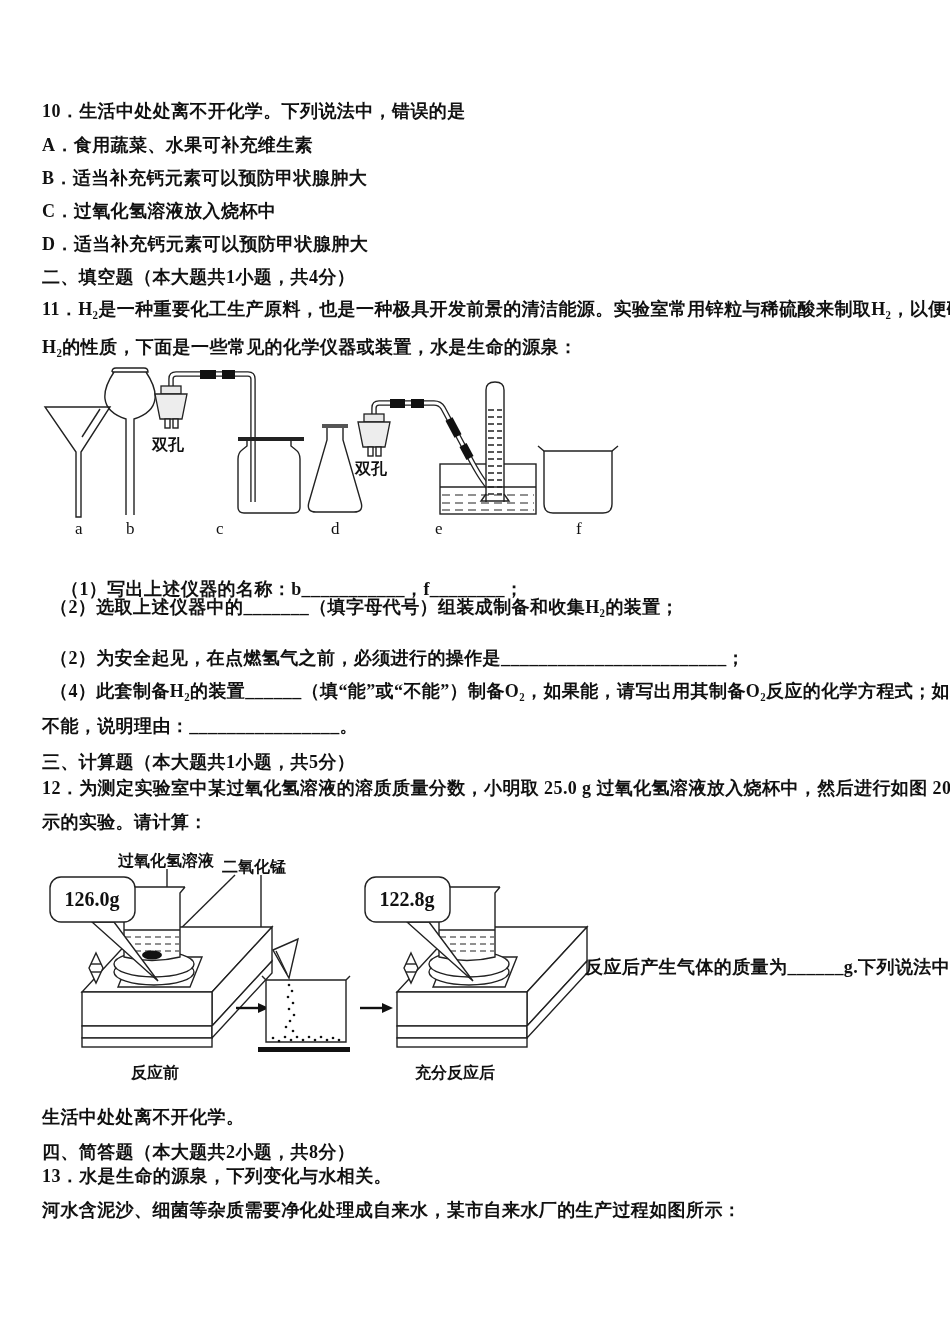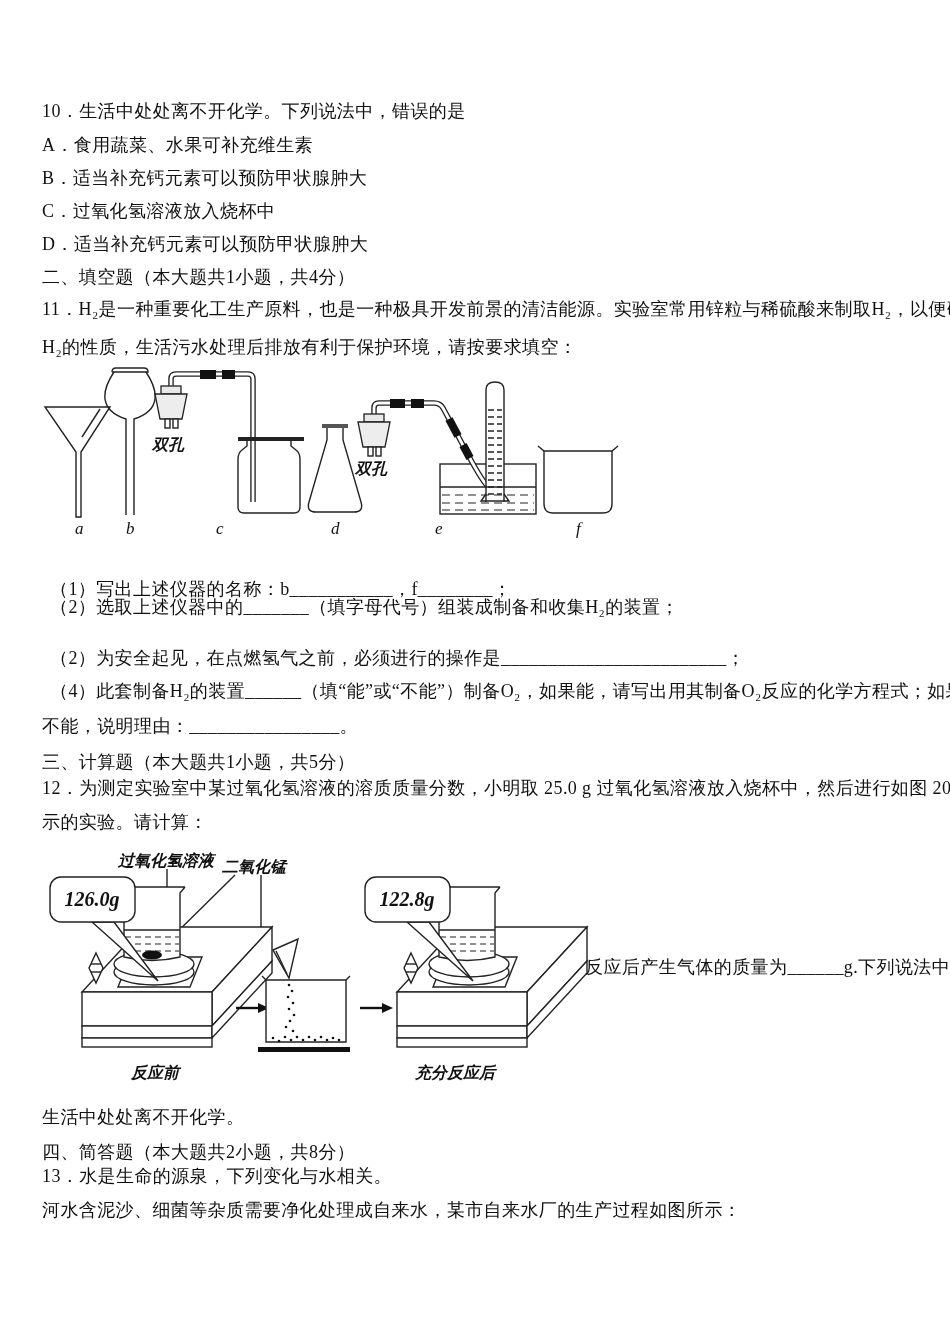--- a/index.html
+++ b/index.html
@@ -1,40 +1,40 @@
 <!DOCTYPE html>
 <html><head>
 <meta charset="utf-8">
 <style>
   html,body{margin:0;padding:0;background:#fff;}
   body{width:950px;height:1344px;position:relative;overflow:hidden;
        font-family:"Liberation Serif","DejaVu Serif",serif;color:#111;}
   .tl{position:absolute;font-size:18px;line-height:23px;white-space:nowrap;
-      font-weight:normal;letter-spacing:0.4px;}
-  .fig{position:absolute;font-style:italic;}
+      font-weight:bold;letter-spacing:0.4px;}
+  .fig{position:absolute;}
   svg{display:block;}
   svg .ln{stroke:#222;stroke-width:1.4;fill:none;}
   svg .fw{fill:#fff;stroke:#222;stroke-width:1.4;}
   svg .blk{fill:#111;stroke:none;}
   svg text{fill:#111;stroke:none;font-family:"Liberation Serif","DejaVu Serif",serif;font-weight:bold;}
   svg .ltr{font-weight:normal;font-size:17px;}
   svg .cjk{font-size:16px;}
 </style>
 </head>
 <body>
 
 <div class="tl" style="left:42px;top:100px">10．生活中处处离不开化学。下列说法中，错误的是</div>
 <div class="tl" style="left:42px;top:134px">A．食用蔬菜、水果可补充维生素</div>
 <div class="tl" style="left:42px;top:167px">B．适当补充钙元素可以预防甲状腺肿大</div>
 <div class="tl" style="left:42px;top:200px">C．过氧化氢溶液放入烧杯中</div>
 <div class="tl" style="left:42px;top:233px">D．适当补充钙元素可以预防甲状腺肿大</div>
 
 <div class="tl" style="left:42px;top:266px">二、填空题（本大题共1小题，共4分）</div>
 <div class="tl" style="left:42px;top:298px">11．H₂是一种重要化工生产原料，也是一种极具开发前景的清洁能源。实验室常用锌粒与稀硫酸来制取H₂，以便研究</div>
-<div class="tl" style="left:42px;top:336px">H₂的性质，生活污水处理后排放有利于保护环境，请按要求填空：</div>
+<div class="tl" style="left:42px;top:336px">H₂的性质，下面是一些常见的化学仪器或装置，水是生命的源泉：</div>
 
 <div class="fig" style="left:40px;top:362px">
 <svg width="580" height="182" viewBox="0 0 580 182">
 
   <g>
     <path class="ln" d="M5 45 L70 45 L41 90 L41 155 L36 155 L36 90 Z"></path>
     <line class="ln" x1="60" y1="47" x2="42" y2="75"></line>
   </g>
 
   <g>
@@ -93,21 +93,21 @@
 
   <text class="ltr" x="35" y="172">a</text>
   <text class="ltr" x="86" y="172">b</text>
   <text class="ltr" x="176" y="172">c</text>
   <text class="ltr" x="291" y="172">d</text>
   <text class="ltr" x="395" y="172">e</text>
   <text class="ltr" x="536" y="172">f</text>
 </svg>
 </div>
 
-<div class="tl" style="left:50px;top:578px">（1）写出上述仪器的名称：b___________，f________；</div>
+<div class="tl" style="left:61px;top:578px">（1）写出上述仪器的名称：b___________，f________；</div>
 <div class="tl" style="left:50px;top:596px">（2）选取上述仪器中的_______（填字母代号）组装成制备和收集H₂的装置；</div>
 <div class="tl" style="left:50px;top:647px">（2）为安全起见，在点燃氢气之前，必须进行的操作是________________________；</div>
 <div class="tl" style="left:50px;top:680px">（4）此套制备H₂的装置______（填“能”或“不能”）制备O₂，如果能，请写出用其制备O₂反应的化学方程式；如果</div>
 <div class="tl" style="left:42px;top:715px">不能，说明理由：________________。</div>
 
 <div class="tl" style="left:42px;top:751px">三、计算题（本大题共1小题，共5分）</div>
 <div class="tl" style="left:42px;top:777px">12．为测定实验室中某过氧化氢溶液的溶质质量分数，小明取 25.0 g 过氧化氢溶液放入烧杯中，然后进行如图 20 所</div>
 <div class="tl" style="left:42px;top:811px">示的实验。请计算：</div>
 
 <div class="fig" style="left:30px;top:845px">

